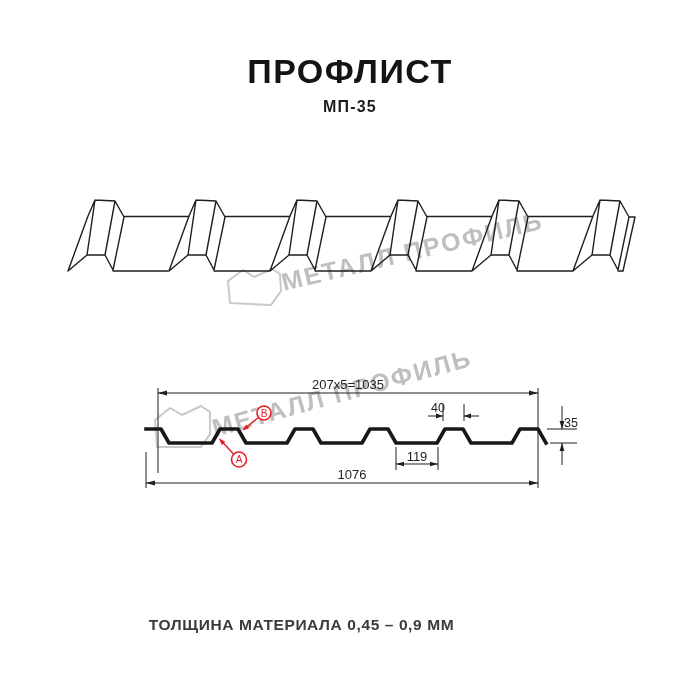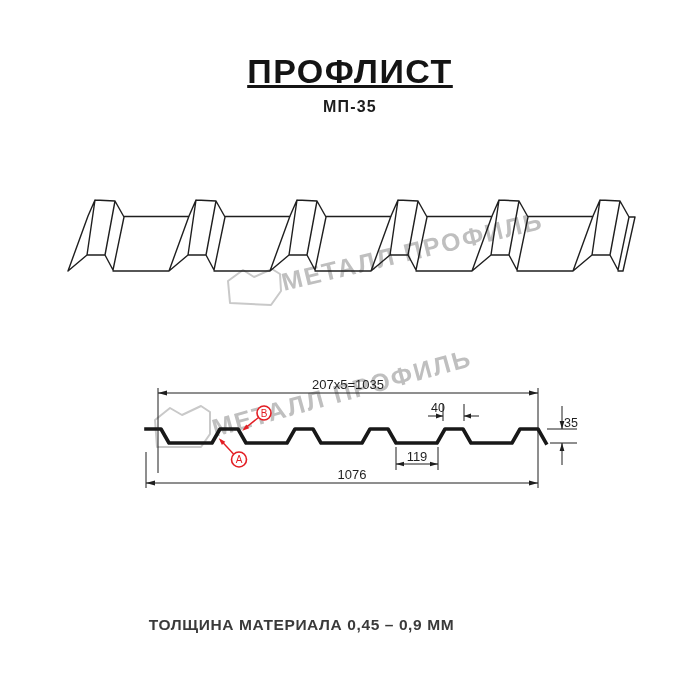--- a/index.html
+++ b/index.html
@@ -1,20 +1,20 @@
 <!DOCTYPE html>
 <html><head>
 <meta charset="utf-8">
 <style>
   html,body{margin:0;padding:0;}
   body{width:700px;height:700px;background:#ffffff;position:relative;overflow:hidden;
        font-family:"Liberation Sans","DejaVu Sans",sans-serif;}
   .stage{position:absolute;inset:0;background:#fff;}
   .title{position:absolute;top:52px;left:0;width:700px;text-align:center;
-         font-size:34px;font-weight:800;letter-spacing:1.5px;color:#141414;text-decoration:underline;}
+         font-size:34px;font-weight:800;letter-spacing:1.5px;color:#141414;}
   .subtitle{position:absolute;top:98px;left:0;width:700px;text-align:center;
             font-size:16px;font-weight:700;letter-spacing:1.2px;color:#1c1c1c;}
   .caption{position:absolute;top:616px;left:0;width:603px;text-align:center;
            font-size:15.5px;font-weight:700;letter-spacing:0.6px;color:#3a3a3a;}
   svg text{font-family:"Liberation Sans","DejaVu Sans",sans-serif;}
   .dimtxt{font-size:13px;fill:#1f1f1f;}
   .dimtxt-sm{font-size:12.5px;fill:#1f1f1f;}
   .wmtxt{font-size:25px;font-weight:700;letter-spacing:2px;fill:#bfbfbf;}
   .redtxt{font-size:10px;fill:#e31e24;font-weight:400;}
 </style>

